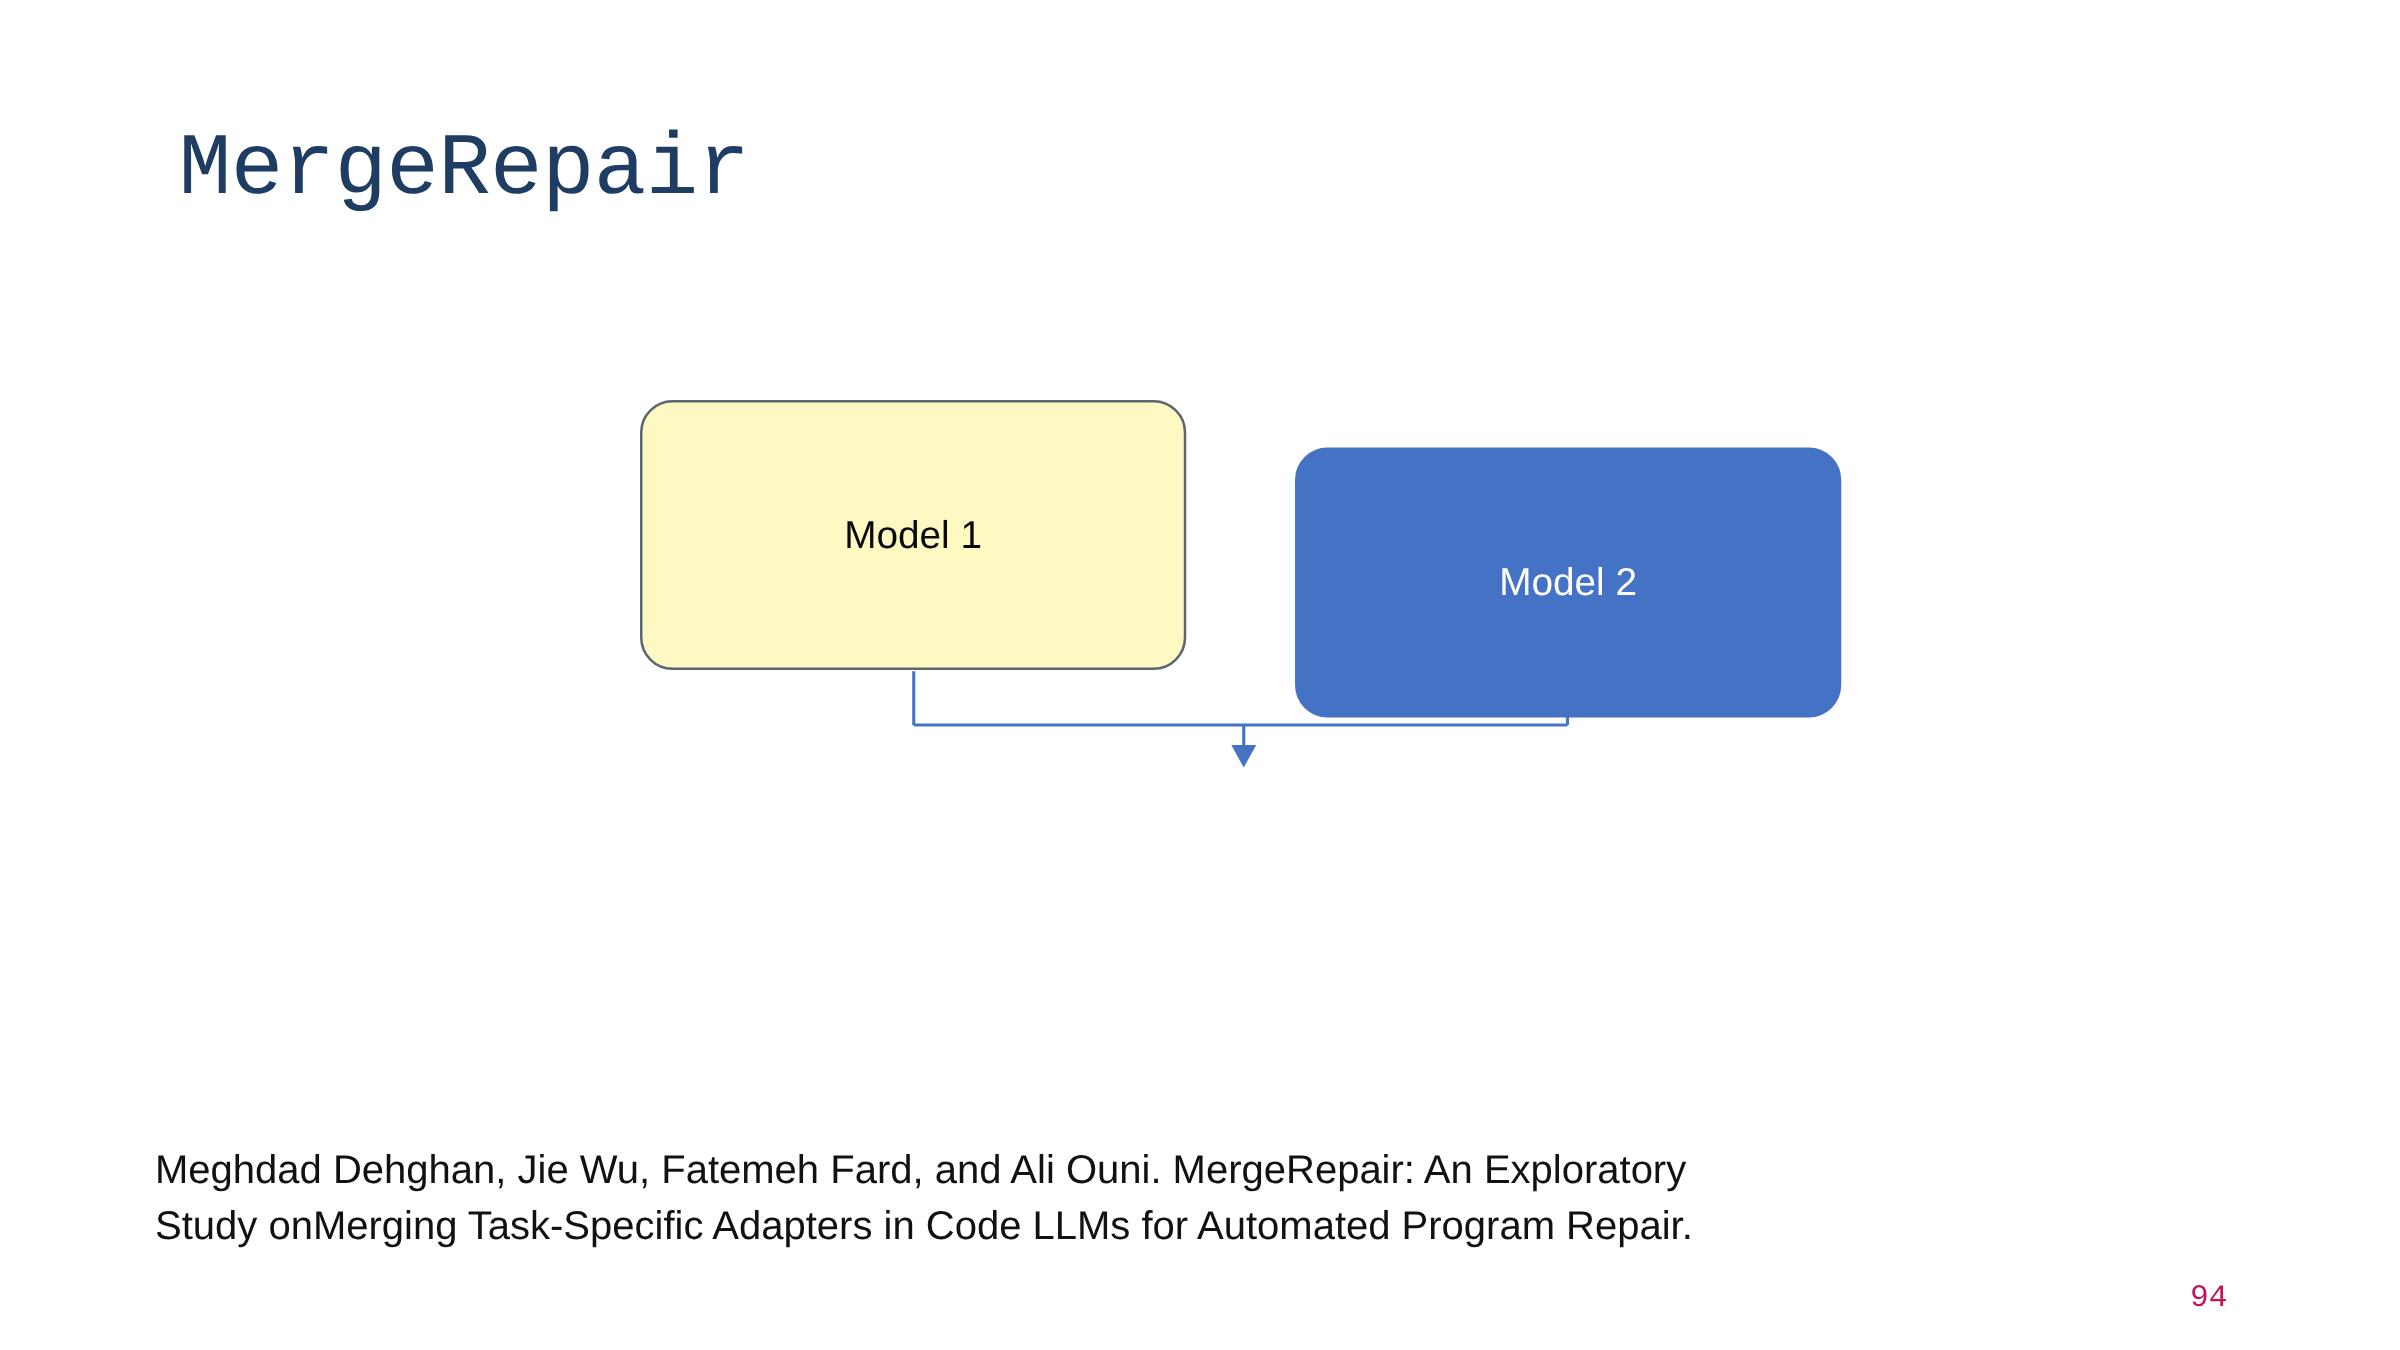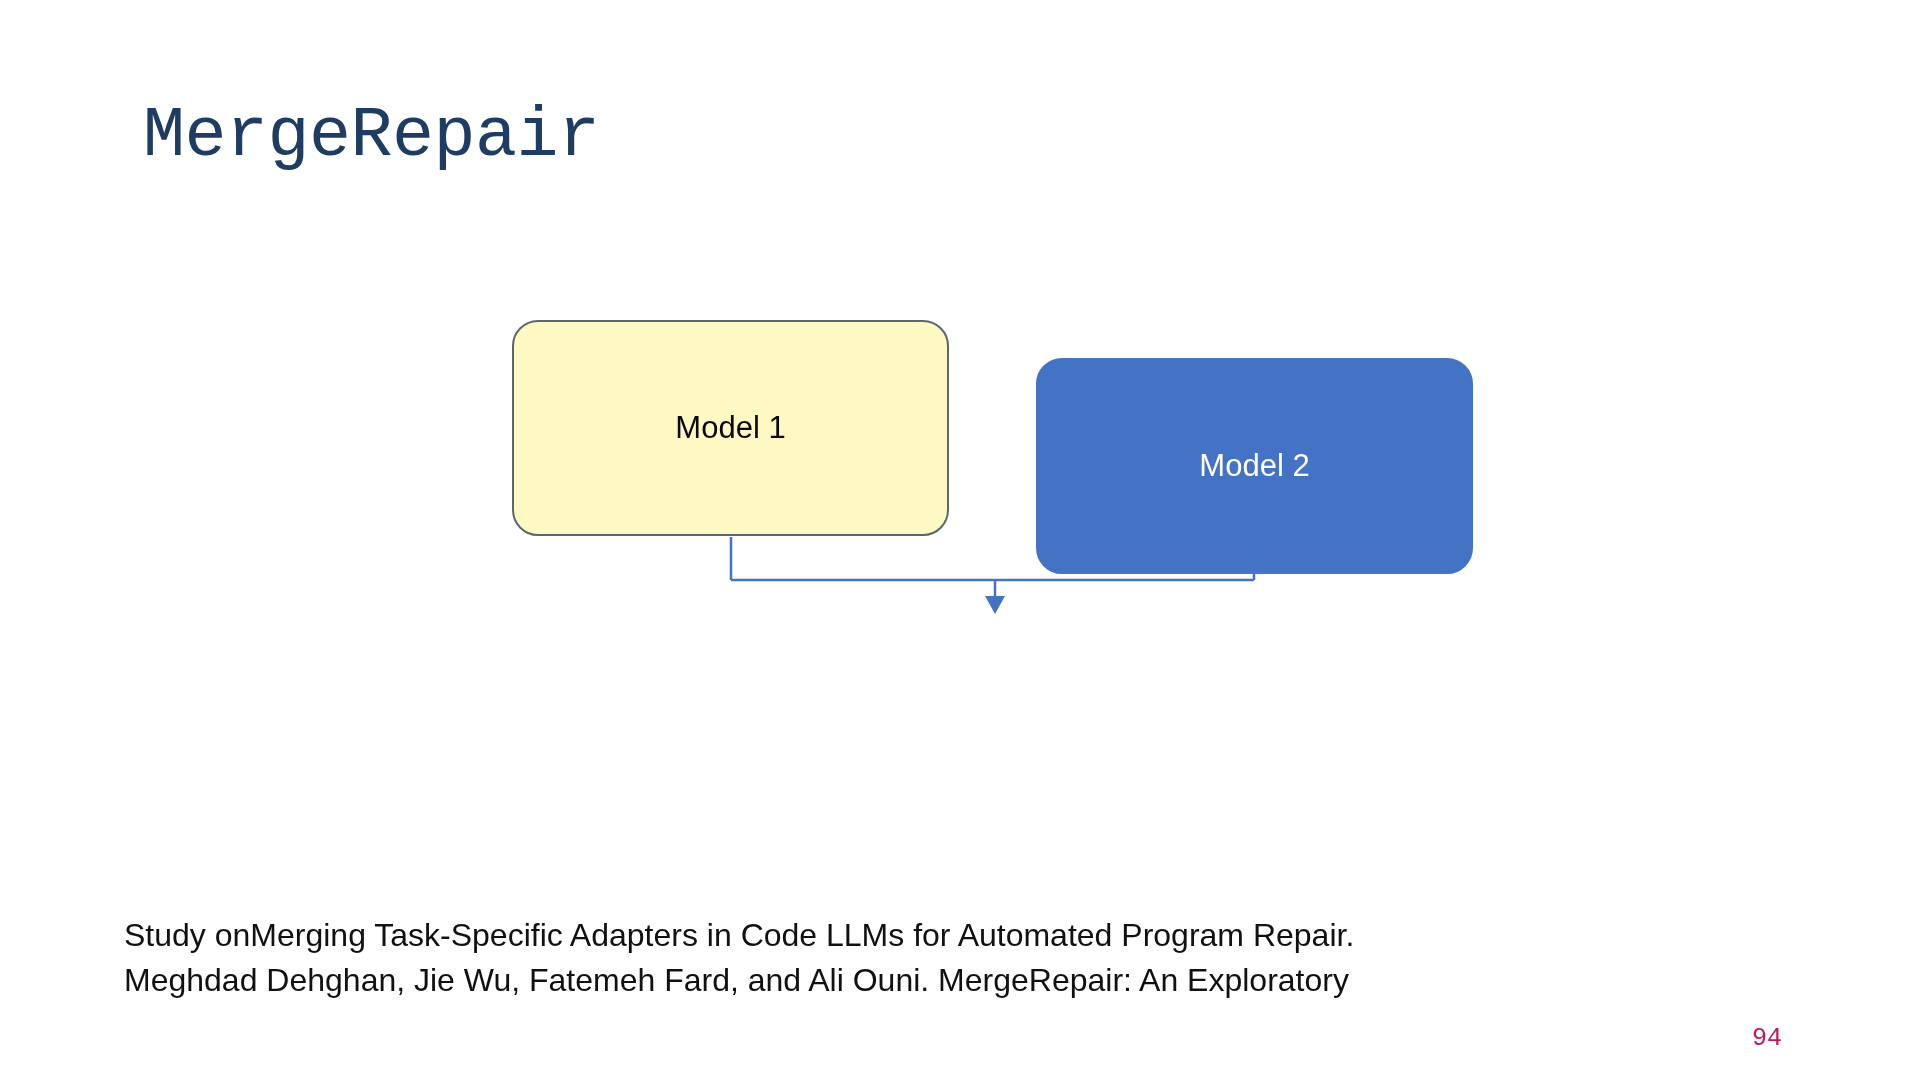--- a/index.html
+++ b/index.html
@@ -160,19 +160,19 @@
     </div>
 
     <div class="node node-model2">
       <span class="node-label">Model 2</span>
     </div>
 
 
   </div>
 
   <div class="caption">
+    <span class="caption-line">Meghdad Dehghan, Jie Wu, Fatemeh Fard, and Ali Ouni. MergeRepair: An Exploratory</span>
     <span class="caption-line">Study onMerging Task-Specific Adapters in Code LLMs for Automated Program Repair.</span>
-    <span class="caption-line">Meghdad Dehghan, Jie Wu, Fatemeh Fard, and Ali Ouni. MergeRepair: An Exploratory</span>
   </div>
 
   <div class="page-number">94</div>
 
 </div>
 
 </body></html>

